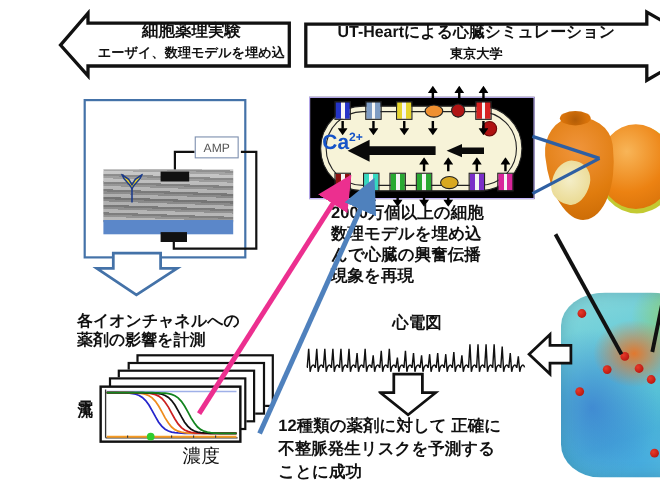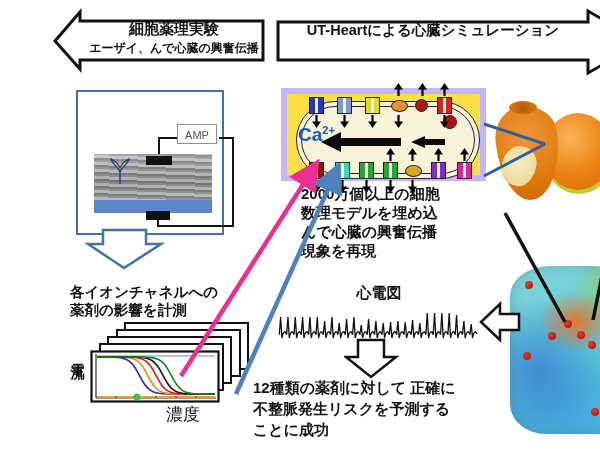--- a/index.html
+++ b/index.html
@@ -28,21 +28,21 @@
   
   #measure-caption{left:22px;top:283px;width:190px;font-size:14.5px;font-weight:bold;line-height:18px;}
 
   
   .stack-panel{border:2.5px solid #111;background:#fff;width:125px;height:48px;box-sizing:border-box;}
   #dose-ylabel{left:21px;top:352px;height:52px;writing-mode:vertical-rl;text-orientation:upright;
                font-size:14px;font-weight:bold;letter-spacing:1px;}
   #dose-xlabel{left:62px;top:403px;width:90px;font-size:17px;font-weight:normal;text-align:right;}
 
   
-  #cell-box{left:233px;top:88px;width:205px;height:93px;border:6px solid #c4b5fd;background:#fde047;box-sizing:border-box;}
+  #cell-box{left:233px;top:88px;width:205px;height:93px;border:1px solid #c4b5fd;background:#000000;box-sizing:border-box;}
   #cell-outer{left:9px;top:7px;width:184px;height:78px;border:1.8px solid #222;border-radius:40px;background:#f7f3d8;box-sizing:border-box;}
   #cell-inner{left:14px;top:12px;width:174px;height:68px;border:1.5px solid #222;border-radius:34px;box-sizing:border-box;}
   .ch-row{left:0;top:0;width:205px;height:0;}
   .channel{position:absolute;top:0;border:1px solid #222;box-sizing:border-box;}
   .channel.rect{width:15px;height:17px;}
   .channel.ellipse{width:17px;height:12px;border-radius:50%;margin-top:3px;}
   .channel.circle{width:13px;height:13px;border-radius:50%;margin-top:2px;}
   .arr-wrap{position:absolute;width:9px;height:13px;}
   .arr-wrap.down{top:18px;}
   .arr-wrap.up{top:-14px;}
@@ -84,26 +84,27 @@
 </style>
 </head>
 <body>
 
 <div id="canvas">
 
   <svg class="abs" style="left:4px;top:8px;" width="215" height="70">
     <polygon points="3,33 28,4 28,13 211,13 211,52 28,52 28,61" fill="#fff" stroke="#111" stroke-width="3"></polygon>
   </svg>
   <div class="abs ctr banner-title" style="left:36px;top:20px;width:180px;">細胞薬理実験</div>
-  <div class="abs ctr banner-sub" style="left:30px;top:41px;width:192px;">エーザイ、んで心臓の興奮伝播</div>
+  <div class="abs ctr banner-sub" style="left:30px;top:41px;width:192px;">エーザイ、数理モデルを埋め込</div>
 
   <svg class="abs" style="left:228px;top:6px;" width="370" height="74">
     <polygon points="2,16 312,16 312,5 366,36 312,67 312,54 2,54" fill="#fff" stroke="#111" stroke-width="3"></polygon>
   </svg>
   <div class="abs ctr banner-title" style="left:240px;top:21px;width:290px;font-size:14.5px;">UT-Heartによる心臓シミュレーション</div>
+  <div class="abs ctr banner-sub" style="left:240px;top:42px;width:290px;">東京大学</div>
 
   <div class="abs" id="patch-box">
     <svg class="abs" style="left:0;top:0;" width="200" height="142">
       <polyline points="99,46 81,46 81,66" fill="none" stroke="#111" stroke-width="2"></polyline>
       <polyline points="80,122 80,134 155,134 155,46 141,46" fill="none" stroke="#111" stroke-width="2"></polyline>
     </svg>
     <div class="abs" id="amp-box">AMP</div>
     <div class="abs" id="cell-photo"></div>
     <svg class="abs" style="left:30px;top:66px;" width="24" height="28">
       <path d="M12 26 L12 15 C12 9 5 8 3 1 L9 5 L12 10 L15 5 L21 1 C19 8 12 9 12 15 Z" fill="#f5d820" stroke="#1a3a8a" stroke-width="1.4"></path>

